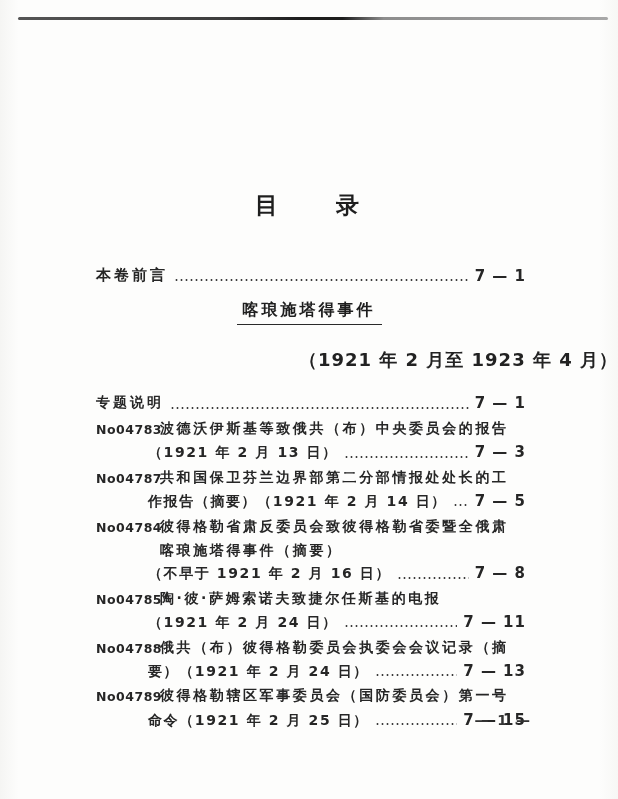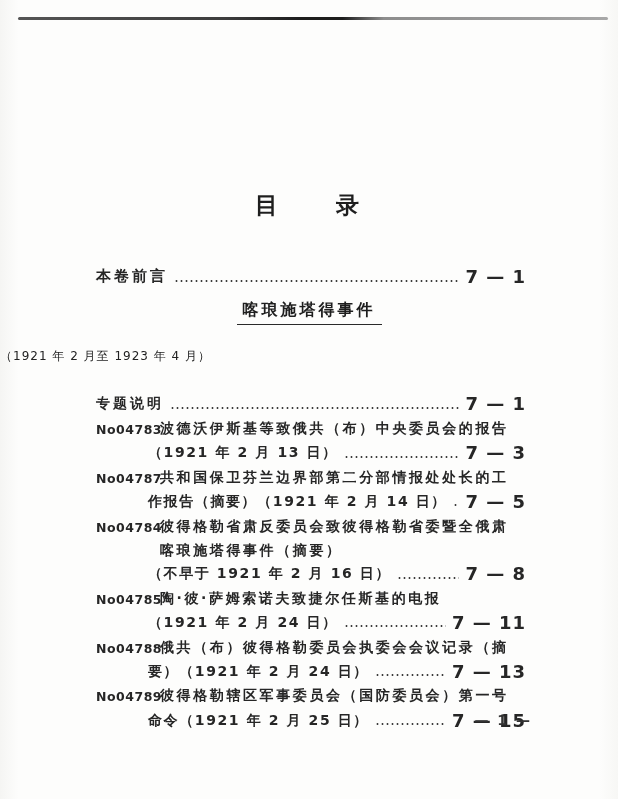--- a/index.html
+++ b/index.html
@@ -30,35 +30,35 @@
     position:absolute;top:300px;left:0;width:100%;text-align:center;
   }
   .section-heading{
     display:inline-block;
     font-size:16px;font-weight:bold;letter-spacing:3px;
     padding:0 6px 3px 6px;
     border-bottom:1.5px solid #2a2a2a;
     color:#1e1e1e;
   }
   .section-dates{
-    position:absolute;top:348px;left:0;width:100%;text-align:left;
-    font-size:12px;font-weight:400;letter-spacing:1px;color:#222;
+    position:absolute;top:348px;left:0;width:100%;text-align:right;
+    font-size:18px;font-weight:700;letter-spacing:1px;color:#222;
   }
   .toc{
     position:absolute;top:392px;left:96px;width:430px;
     font-size:14px;line-height:23.2px;font-weight:bold;
   }
   .toc-row{display:flex;align-items:center;text-align:center;}
-  .toc-label{letter-spacing:3px;flex-shrink:0;}
+  .toc-label{letter-spacing:3px;flex-shrink:0;font-family:Liberation Mono, monospace;}
   .dots{
     flex:1;height:4px;margin:0 6px;align-self:center;margin-top:8px;
     background-image:radial-gradient(circle,#3c3c3c 0.9px,rgba(0,0,0,0) 1.2px);
     background-size:5px 4px;background-position:0 50%;background-repeat:repeat-x;
   }
-  .page-ref{flex-shrink:0;font-size:18px;letter-spacing:1px;white-space:nowrap;}
+  .page-ref{flex-shrink:0;font-size:15px;letter-spacing:1px;white-space:nowrap;}
   .entry{margin-top:1.5px;}
   .entry:first-of-type{margin-top:5px;}
   .entry-first{display:flex;}
   .doc-no{
     width:52px;flex-shrink:0;
     font-size:12.5px;letter-spacing:0.5px;padding-top:1px;
   }
   .entry-line{letter-spacing:2.6px;white-space:nowrap;padding-left:12px;}
   .entry-cont{padding-left:52px;}
   .entry-tail{padding-left:52px;display:flex;}

